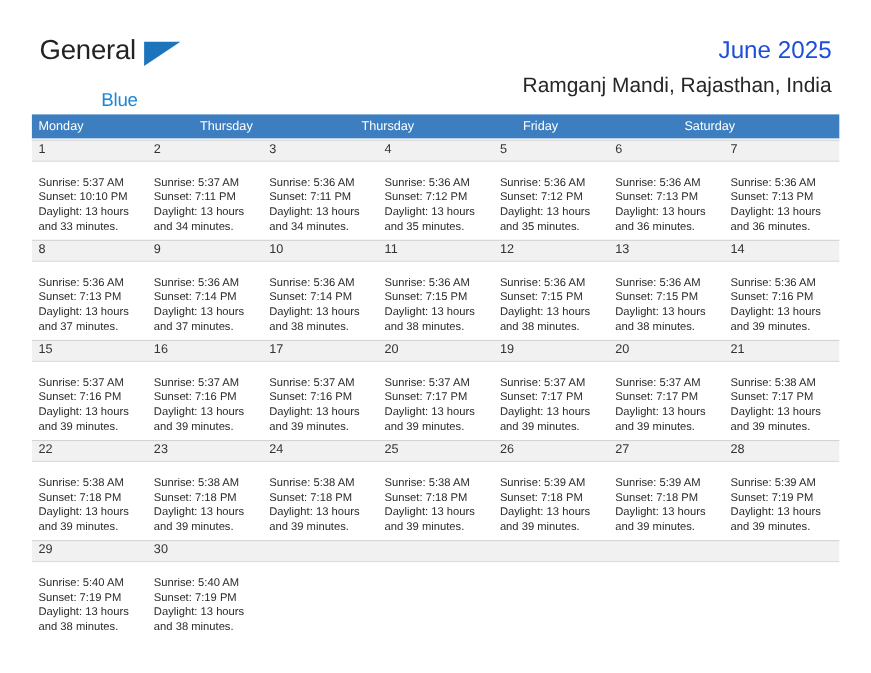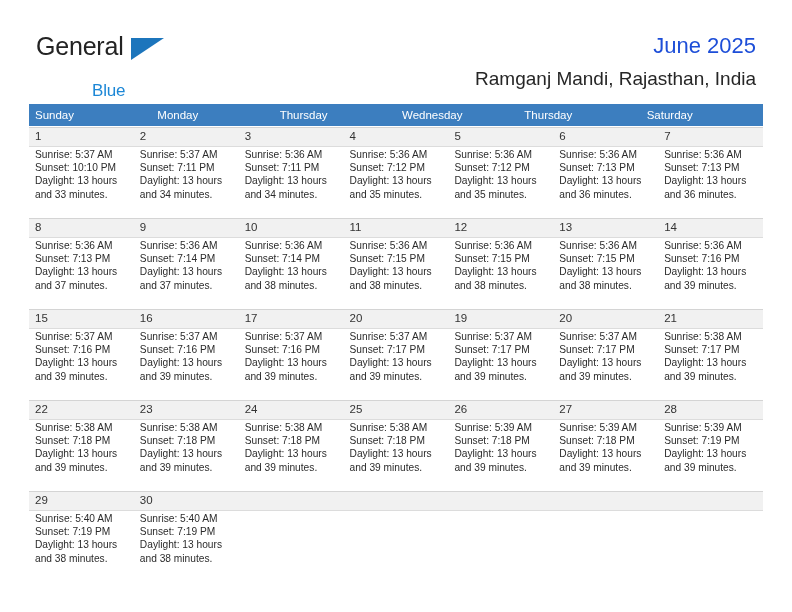--- a/index.html
+++ b/index.html
@@ -138,21 +138,21 @@
     height: 90px;
   }
   .week-row.last .day-cell { height: 88px; }
   .day-number {
     font-size: 11.5px;
     line-height: 18px;
     height: 18px;
     color: #333333;
   }
   .day-lines {
-    margin-top: 3px;
+    margin-top: 15px;
   }
   .day-line {
     font-size: 10.2px;
     line-height: 13.2px;
     color: #2b2b2b;
     white-space: nowrap;
   }
   .day-cell.empty .day-number { visibility: hidden; }
 </style>
 </head>
@@ -171,25 +171,24 @@
     <div class="title-block">
       <div class="cal-title">June 2025</div>
       <div class="cal-subtitle">Ramganj Mandi, Rajasthan, India</div>
     </div>
 
   </div>
 
   <div class="calendar">
 
     <div class="weekday-row">
-      <div class="weekday">Sunday</div>
       <div class="weekday">Monday</div>
       <div class="weekday">Thursday</div>
-      <div class="weekday">Wednesday</div>
       <div class="weekday">Thursday</div>
+      <div class="weekday">Friday</div>
       <div class="weekday">Saturday</div>
     </div>
 
     <div class="week-row">
       <div class="daynum-band"></div>
       <div class="cells">
         <div class="day-cell">
           <div class="day-number">1</div>
           <div class="day-lines">
             <div class="day-line">Sunrise: 5:37 AM</div>

